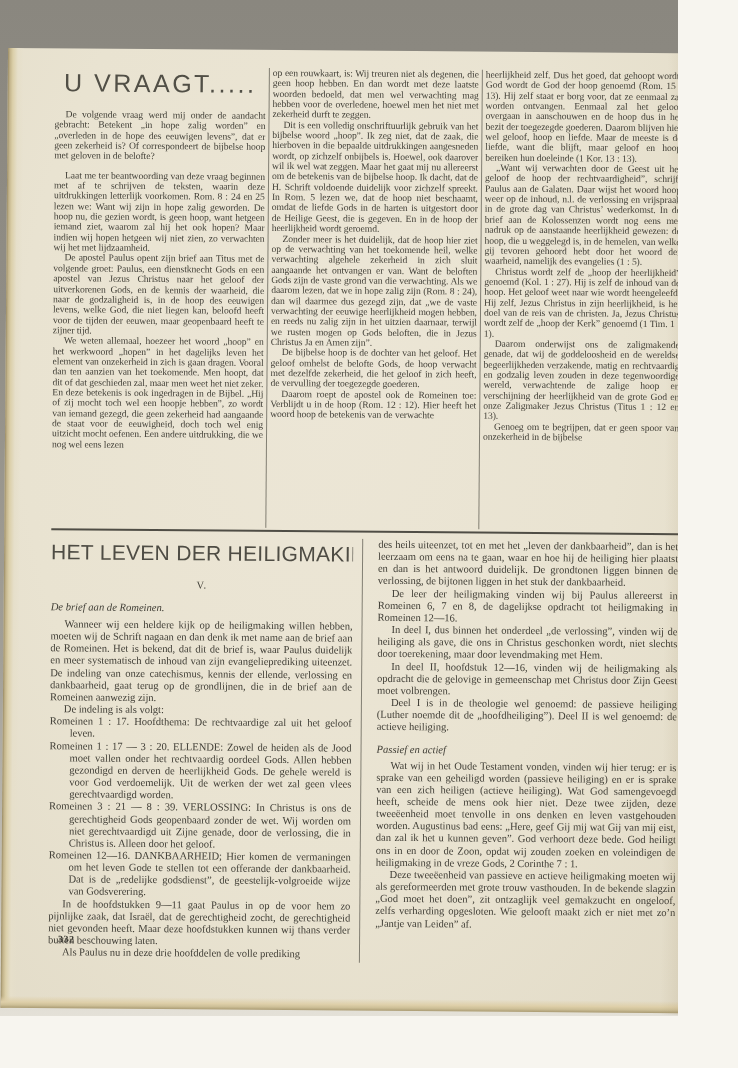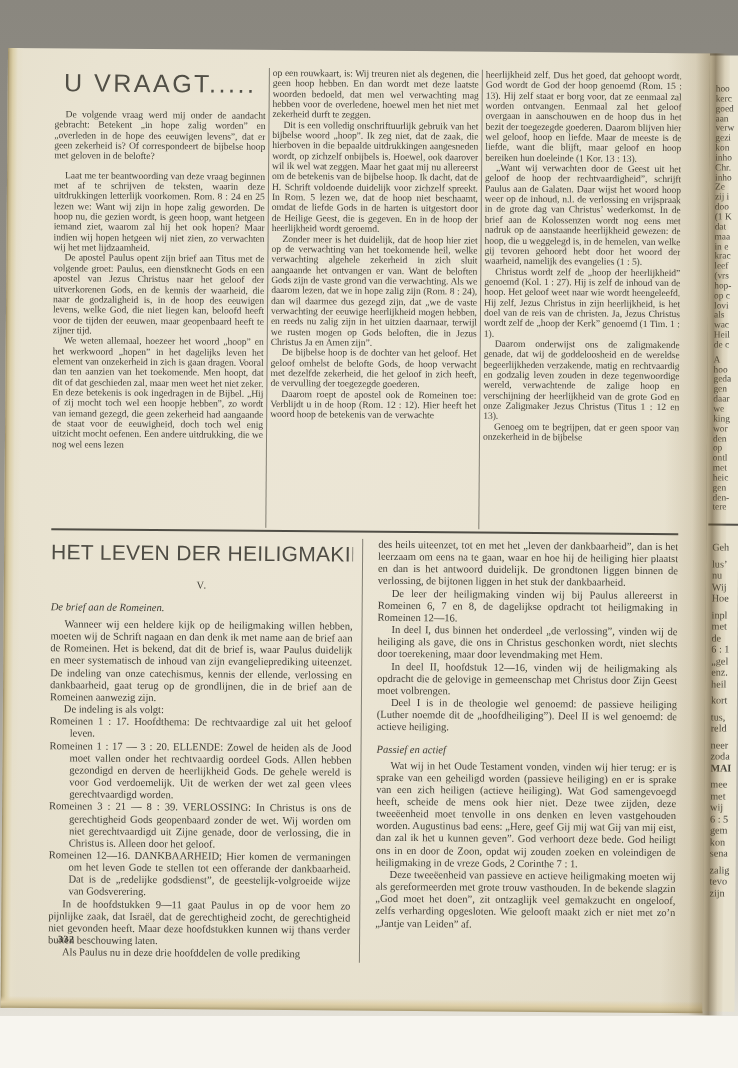--- a/index.html
+++ b/index.html
@@ -1,16 +1,16 @@
 <!DOCTYPE html>
 <html><head>
 <meta charset="utf-8">
 <style>
   html,body{margin:0;padding:0;background:#f7f5ef;}
-  #canvas{position:relative;width:738px;height:1068px;overflow:hidden;
+  #canvas{position:relative;width:678px;height:1068px;overflow:hidden;
           font-family:"Liberation Serif","DejaVu Serif",serif;}
   .backdrop{position:absolute;left:0;top:0;width:738px;height:1016px;
     background:linear-gradient(180deg,#8a877f 0%,#908d85 30%,#a3a097 65%,#c6c2b8 88%,#e4e1d8 100%);}
   .book{position:absolute;left:8px;top:46px;width:734px;height:966px;
         transform:rotate(.45deg);transform-origin:14px 10px;}
   .sheet-main{position:absolute;left:0;top:2px;width:702px;height:960px;
     background:radial-gradient(ellipse at 45% 35%,#ece6d6 0%,#e9e3d1 55%,#e2dbc7 100%);}
   .sheet-main::before{content:'';position:absolute;left:0;top:0;bottom:0;width:16px;
     background:linear-gradient(90deg,#9a8c66 0,#c3b48b 2px,#dbcfa9 5px,#e6dfca 10px,rgba(233,227,209,0) 16px);}
   .sheet-main::after{content:'';position:absolute;left:0;right:0;bottom:0;height:12px;

